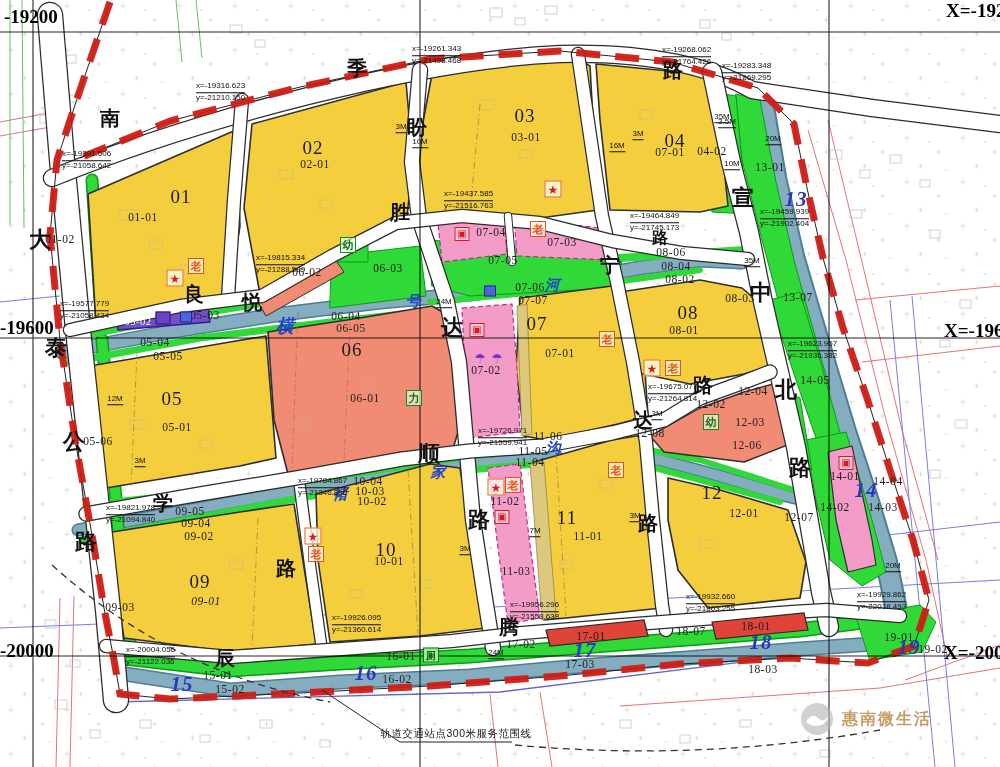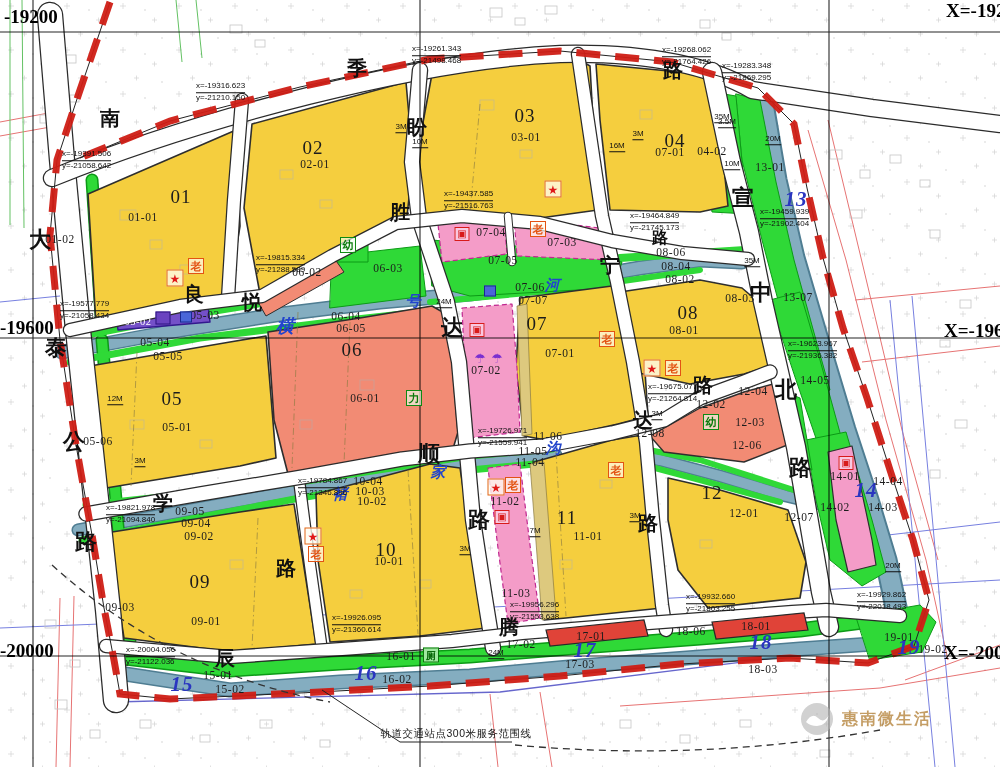--- a/index.html
+++ b/index.html
@@ -318,32 +318,32 @@
       <div class="lbl blk-sub" style="left: 562px; top: 243px;">07-03</div>
       <div class="lbl blk-sub" style="left: 491px; top: 233px;">07-04</div>
       <div class="lbl blk-sub" style="left: 503px; top: 261px;">07-05</div>
       <div class="lbl blk-sub" style="left: 530px; top: 288px;">07-06</div>
       <div class="lbl blk-sub" style="left: 533px; top: 301px;">07-07</div>
       <div class="lbl blk-sub" style="left: 684px; top: 331px;">08-01</div>
       <div class="lbl blk-sub" style="left: 680px; top: 280px;">08-02</div>
       <div class="lbl blk-sub" style="left: 740px; top: 299px;">08-03</div>
       <div class="lbl blk-sub" style="left: 676px; top: 267px;">08-04</div>
       <div class="lbl blk-sub" style="left: 671px; top: 253px;">08-06</div>
-      <div class="lbl blk-sub" style="left: 206px; top: 622px;">09-01</div>
+      <div class="lbl blk-sub" style="left: 206px; top: 602px; font-style: italic;">09-01</div>
       <div class="lbl blk-sub" style="left: 199px; top: 537px;">09-02</div>
       <div class="lbl blk-sub" style="left: 120px; top: 608px;">09-03</div>
       <div class="lbl blk-sub" style="left: 196px; top: 524px;">09-04</div>
       <div class="lbl blk-sub" style="left: 190px; top: 512px;">09-05</div>
       <div class="lbl blk-sub" style="left: 389px; top: 562px;">10-01</div>
       <div class="lbl blk-sub" style="left: 372px; top: 502px;">10-02</div>
       <div class="lbl blk-sub" style="left: 370px; top: 492px;">10-03</div>
       <div class="lbl blk-sub" style="left: 368px; top: 482px;">10-04</div>
       <div class="lbl blk-sub" style="left: 588px; top: 537px;">11-01</div>
       <div class="lbl blk-sub" style="left: 505px; top: 502px;">11-02</div>
-      <div class="lbl blk-sub" style="left: 516px; top: 572px; margin-top: 22px;">11-03</div>
+      <div class="lbl blk-sub" style="left: 516px; top: 572px;">11-03</div>
       <div class="lbl blk-sub" style="left: 530px; top: 463px;">11-04</div>
       <div class="lbl blk-sub" style="left: 533px; top: 452px;">11-05</div>
       <div class="lbl blk-sub" style="left: 548px; top: 437px;">11-06</div>
       <div class="lbl blk-sub" style="left: 730px; top: 514px; margin-left: 14px;">12-01</div>
       <div class="lbl blk-sub" style="left: 711px; top: 405px;">12-02</div>
       <div class="lbl blk-sub" style="left: 750px; top: 423px;">12-03</div>
       <div class="lbl blk-sub" style="left: 753px; top: 392px;">12-04</div>
       <div class="lbl blk-sub" style="left: 747px; top: 446px;">12-06</div>
       <div class="lbl blk-sub" style="left: 799px; top: 518px;">12-07</div>
       <div class="lbl blk-sub" style="left: 650px; top: 434px;">12-08</div>
@@ -355,21 +355,21 @@
       <div class="lbl blk-sub" style="left: 888px; top: 482px;">14-04</div>
       <div class="lbl blk-sub" style="left: 815px; top: 381px;">14-05</div>
       <div class="lbl blk-sub" style="left: 218px; top: 676px;">15-01</div>
       <div class="lbl blk-sub" style="left: 230px; top: 690px;">15-02</div>
       <div class="lbl blk-sub" style="left: 401px; top: 657px;">16-01</div>
       <div class="lbl blk-sub" style="left: 397px; top: 680px;">16-02</div>
       <div class="lbl blk-sub" style="left: 591px; top: 637px;">17-01</div>
       <div class="lbl blk-sub" style="left: 521px; top: 645px;">17-02</div>
       <div class="lbl blk-sub" style="left: 580px; top: 665px;">17-03</div>
       <div class="lbl blk-sub" style="left: 756px; top: 627px;">18-01</div>
-      <div class="lbl blk-sub" style="left: 691px; top: 632px;">18-06</div>
+      <div class="lbl blk-sub" style="left: 691px; top: 632px;">18-07</div>
       <div class="lbl blk-sub" style="left: 763px; top: 670px;">18-03</div>
       <div class="lbl blk-sub" style="left: 899px; top: 638px;">19-01</div>
       <div class="lbl blk-sub" style="left: 933px; top: 650px;">19-02</div>
       <div class="lbl road-ch" style="left: 110px; top: 118px;">南</div>
       <div class="lbl road-ch" style="left: 357px; top: 68px;">季</div>
       <div class="lbl road-ch" style="left: 673px; top: 70px;">路</div>
       <div class="lbl road-ch" style="left: 40px; top: 240px; font-size: 22px;">大</div>
       <div class="lbl road-ch" style="left: 56px; top: 348px; font-size: 22px;">泰</div>
       <div class="lbl road-ch" style="left: 74px; top: 442px; font-size: 22px;">公</div>
       <div class="lbl road-ch" style="left: 86px; top: 542px; font-size: 22px;">路</div>

